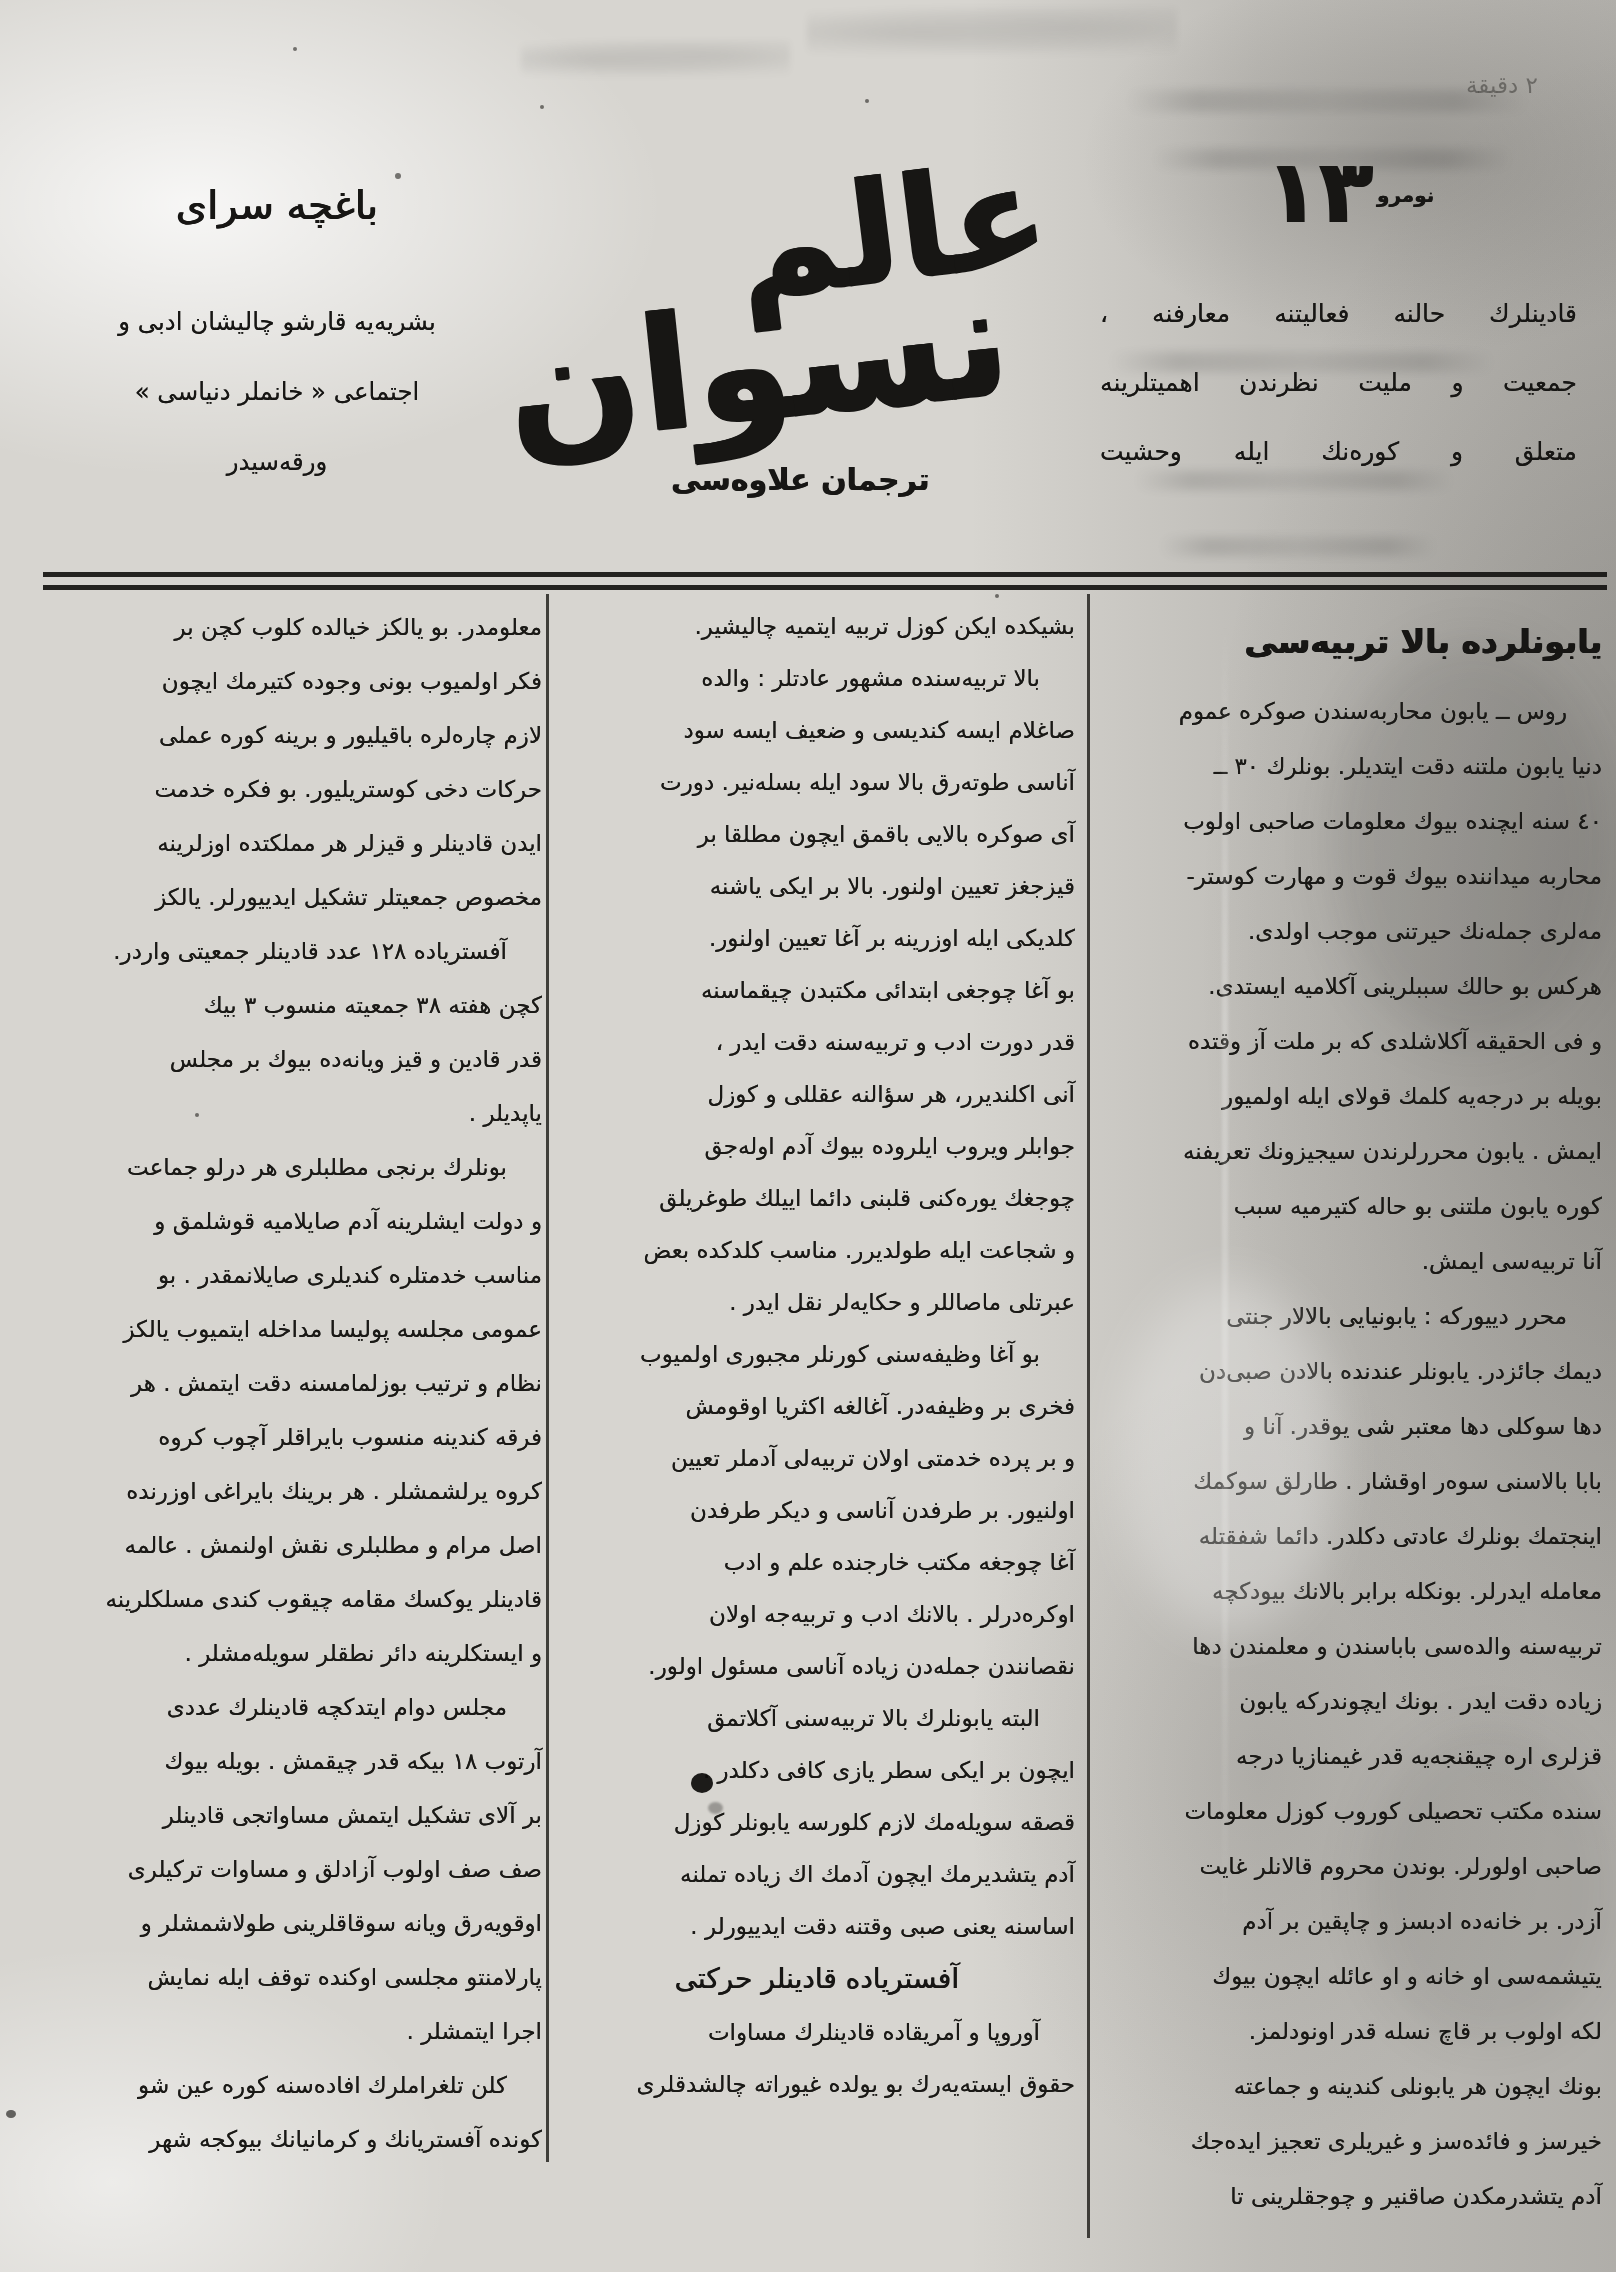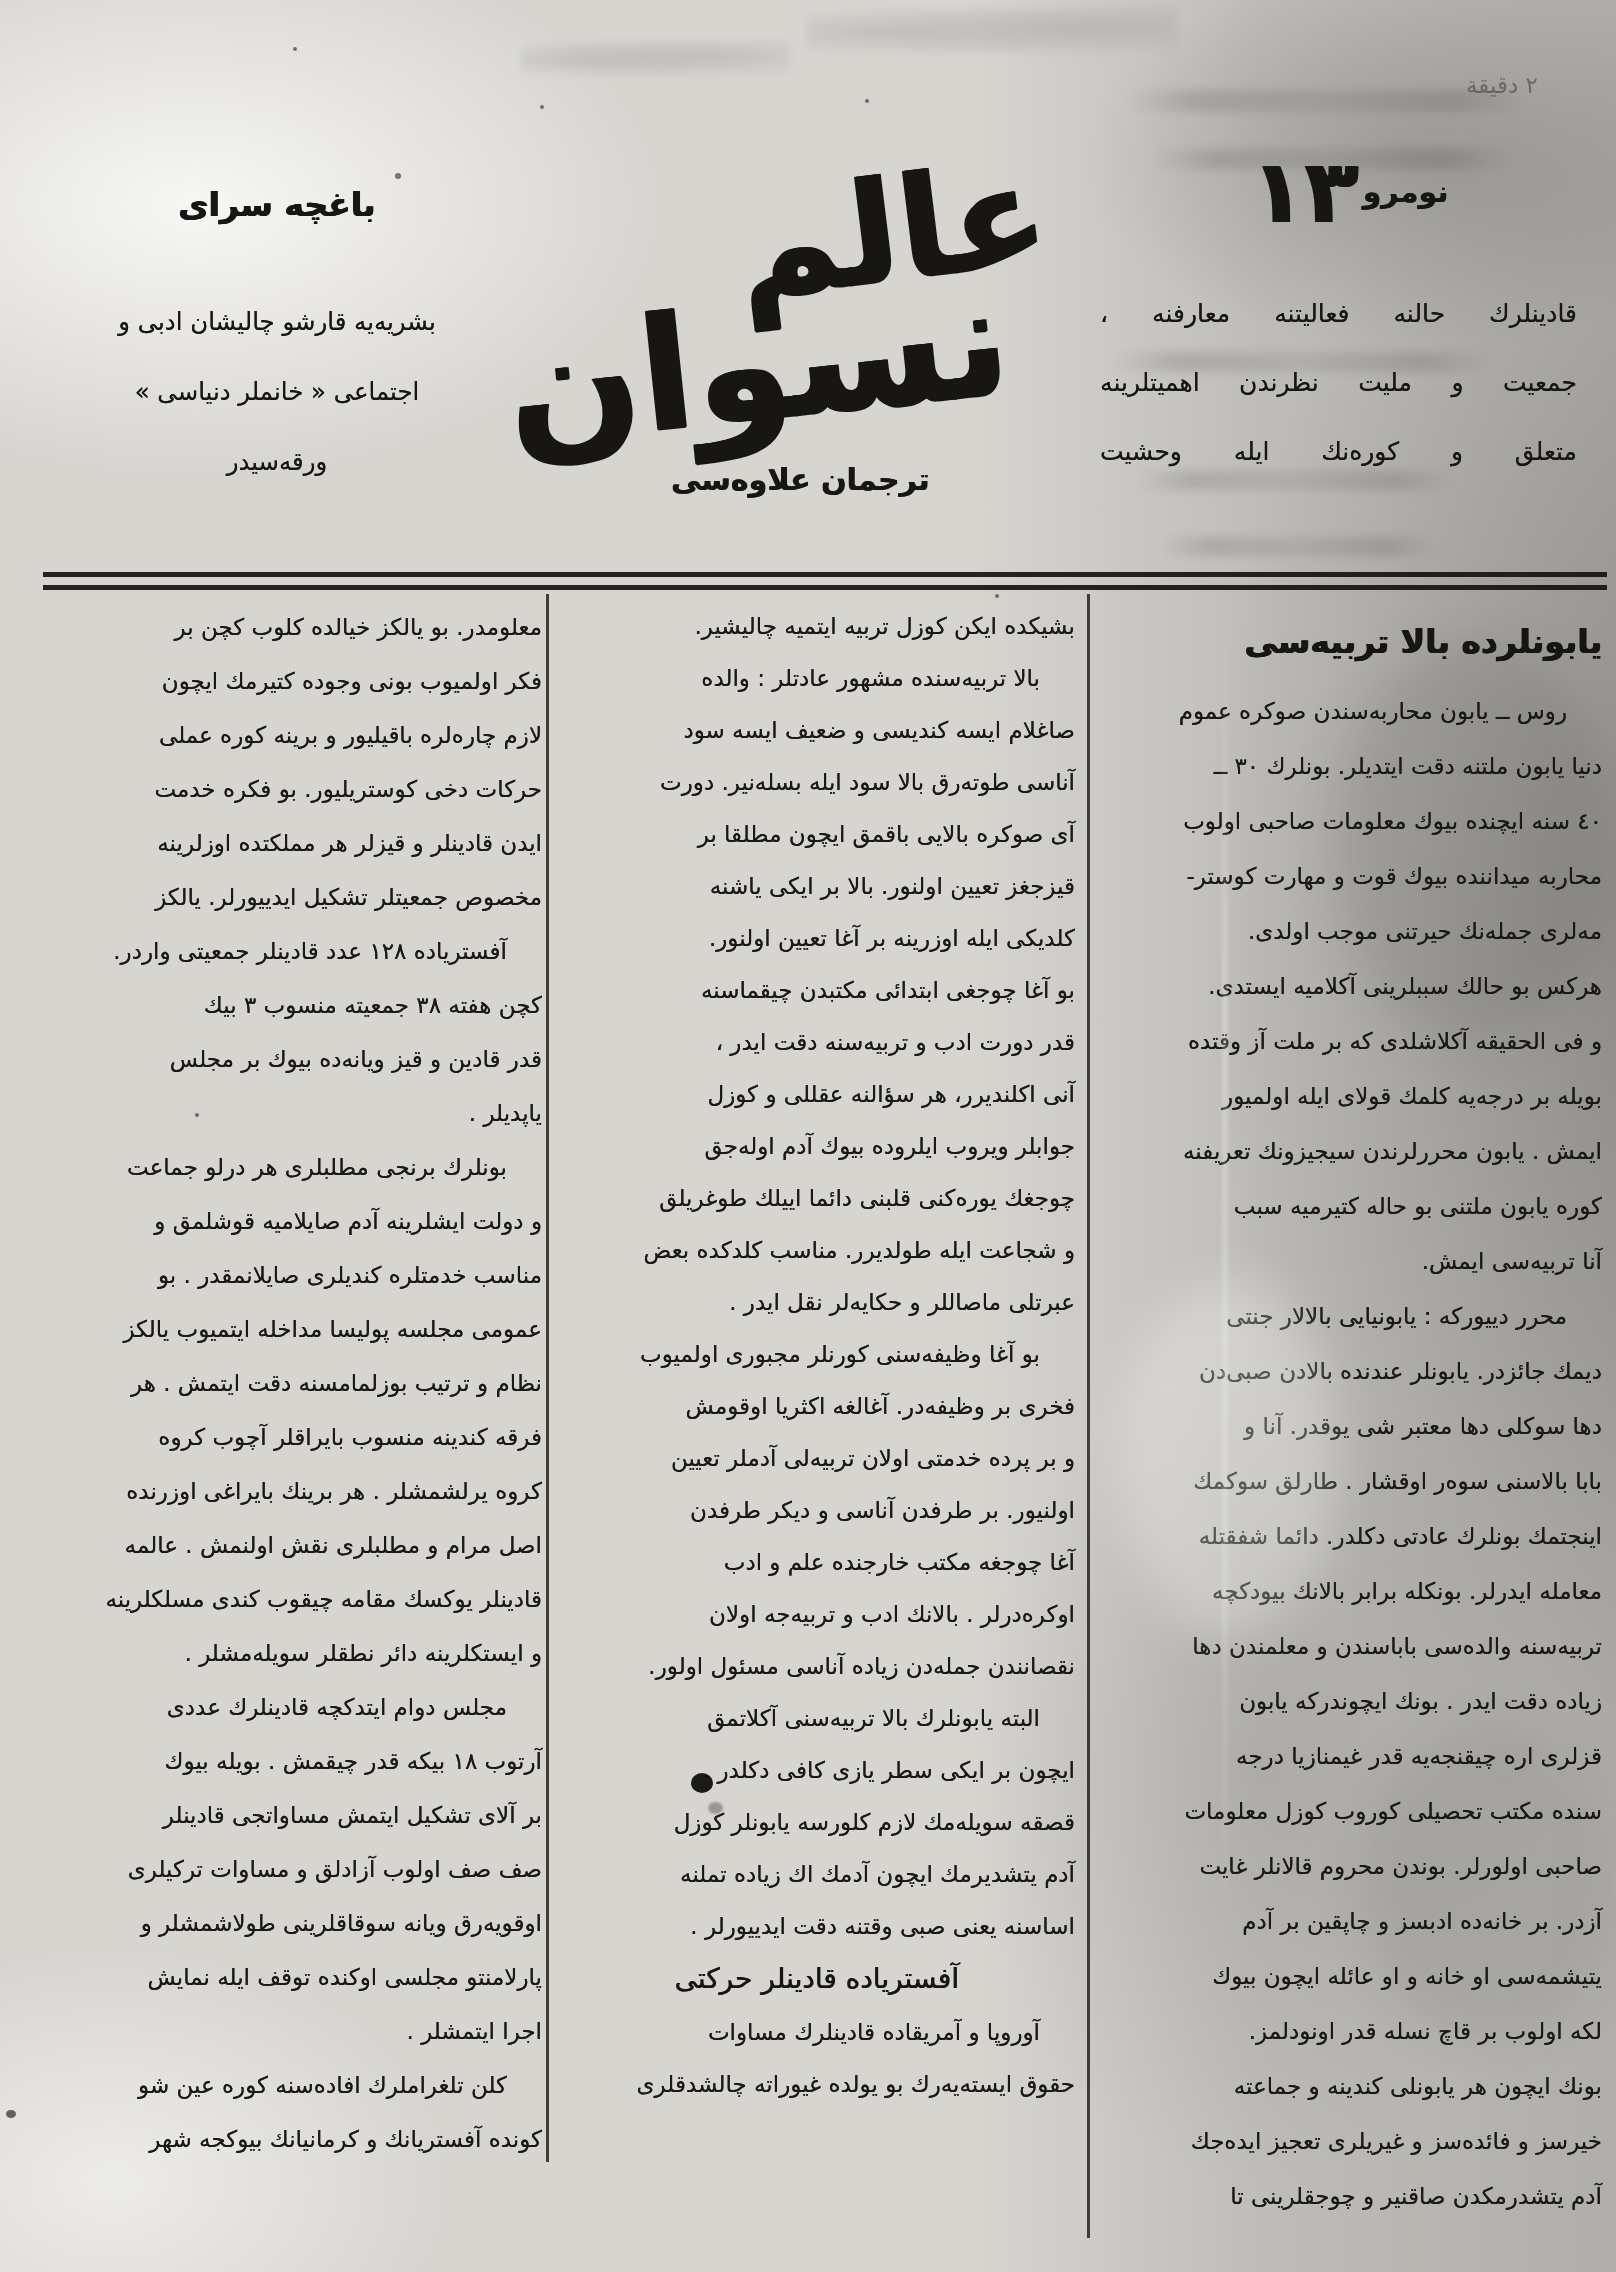--- a/index.html
+++ b/index.html
@@ -13,35 +13,35 @@
     background-image:
       radial-gradient(ellipse 758px 438px at 12% 9%,  rgba(255,255,255,0.80), rgba(255,255,255,0) 62%),
       radial-gradient(ellipse 522px 362px at 7% 96%,  rgba(255,255,255,0.55), rgba(255,255,255,0) 65%),
       radial-gradient(ellipse 472px 269px at 88% 7%,  rgba(88,86,82,0.30),   rgba(88,86,82,0) 72%),
       radial-gradient(ellipse 623px 1263px at 102% 42%, rgba(62,60,56,0.30), rgba(62,60,56,0) 72%),
       radial-gradient(ellipse 421px 589px at 78% 78%, rgba(70,68,64,0.14),  rgba(70,68,64,0) 70%),
       linear-gradient(90deg, rgba(0,0,0,0) 60%, rgba(52,50,46,0.15) 78%, rgba(52,50,46,0.24) 100%);
   }
   
   .mast-left{position:absolute;left:77px;top:179px;width:402px;text-align:center;}
-  .place{font-size:33px;font-weight:bold;line-height:52px;
+  .place{font-size:40px;font-weight:normal;line-height:52px;
          text-shadow:0.6px 0 0 currentColor, -0.6px 0 0 currentColor;}
   .mast-left .sub{margin-top:56px;}
   .mast-left .sub div{font-size:24.4px;line-height:70px;text-shadow:0 0 0.5px rgba(20,20,18,0.8);}
   .mast-center{position:absolute;left:504px;top:125px;width:594px;height:438px;}
   .title-word{position:absolute;font-weight:bold;
               text-shadow:1.2px 0 0 currentColor,-1.2px 0 0 currentColor,0 1px 0 currentColor;}
   .title-top{right:49px;top:23.6px;font-size:141px;transform:rotate(-7deg);}
   .title-bottom{left:1.7px;top:148px;font-size:157px;transform:rotate(-6deg);}
   .mast-sub{position:absolute;left:0;top:337px;width:100%;text-align:center;
             font-size:30px;font-weight:bold;letter-spacing:1.7px;
             text-shadow:0.7px 0 0 currentColor;}
   .mast-right{position:absolute;left:1101px;top:141px;width:477px;}
   .numero{position:relative;text-align:center;height:116px;}
-  .numero .lbl{font-size:30px;font-weight:bold;vertical-align:20px;
+  .numero .lbl{font-size:20px;font-weight:bold;vertical-align:20px;
                text-shadow:0.5px 0 0 currentColor;}
   .numero .num{font-size:88px;font-weight:bold;line-height:101px;margin-left:22px;
                text-shadow:1.7px 0 0 currentColor,-0.8px 0 0 currentColor;display:inline-block;}
   .mast-right .mr-lines{margin-top:22px;}
   .mast-right .mr-lines div{font-size:25px;line-height:69px;text-align:justify;text-align-last:justify;
                text-shadow:0 0 0.6px rgba(20,20,18,0.85);}
   
   .rule-h{position:absolute;left:44px;top:572px;width:1564px;height:7.6px;
           border-top:5.9px solid #151412;border-bottom:5px solid #151412;opacity:0.92;}
   .vrule{position:absolute;width:2.5px;background:#25231f;opacity:0.85;}

